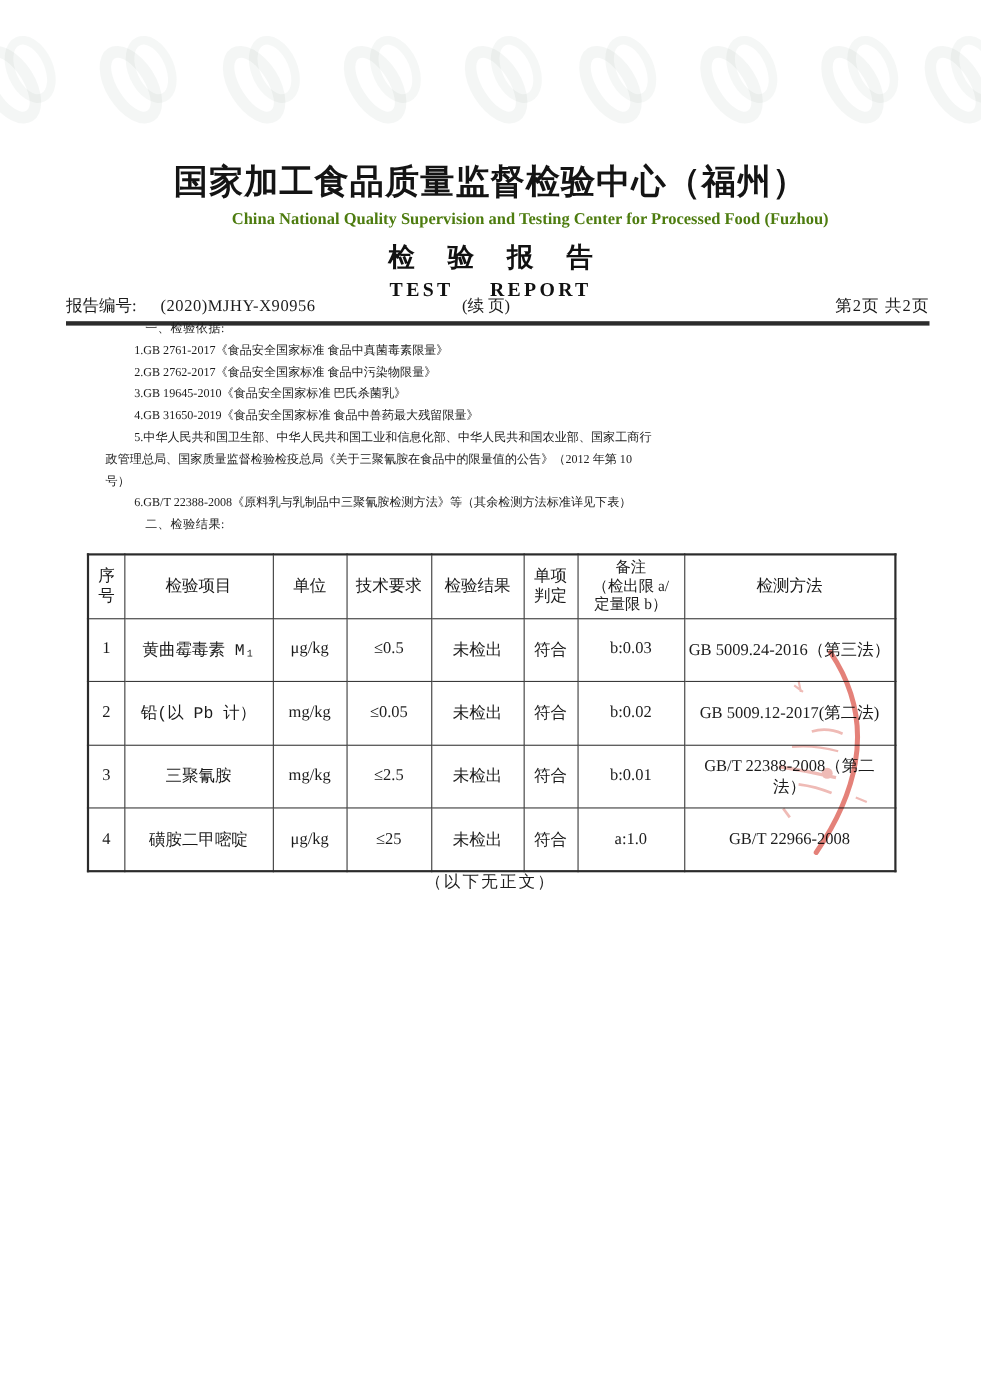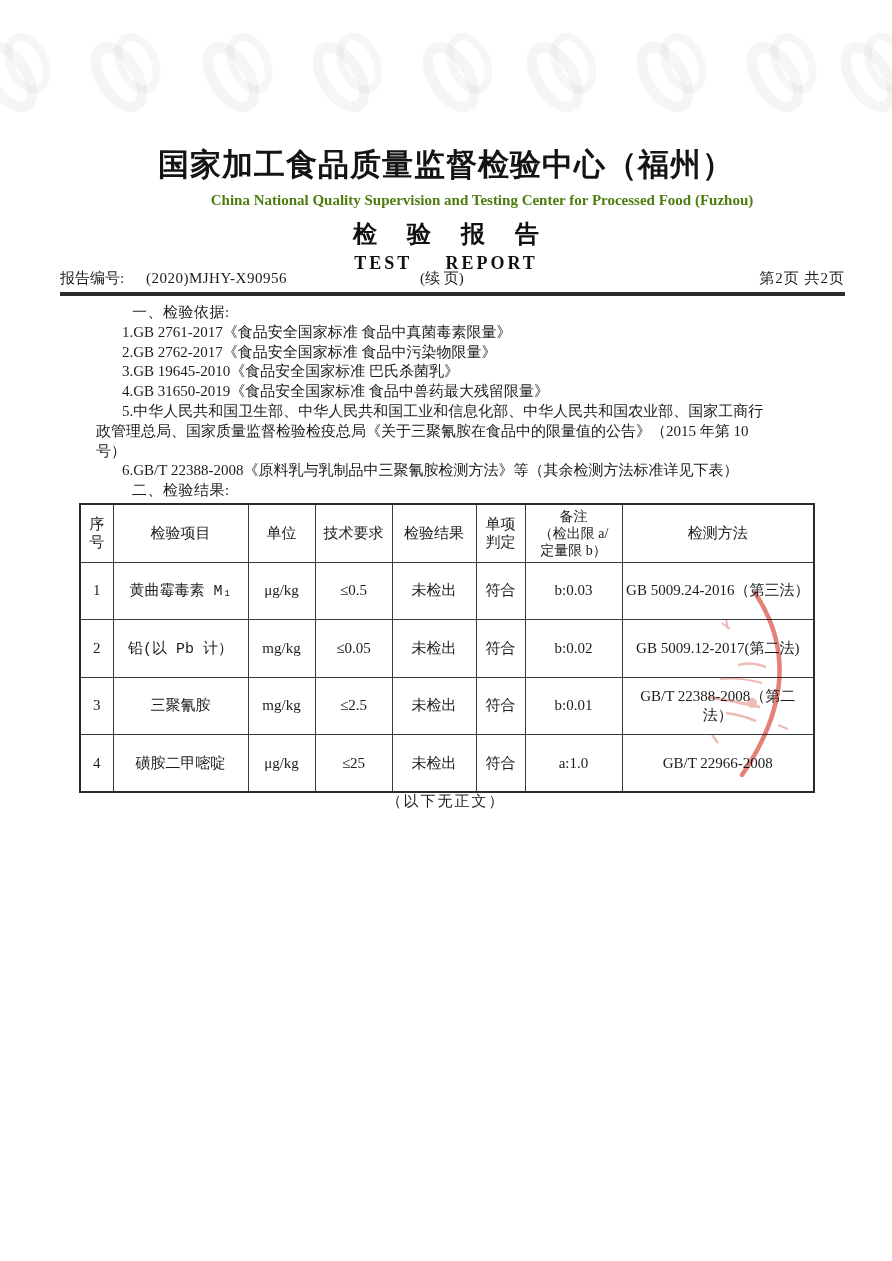--- a/index.html
+++ b/index.html
@@ -87,24 +87,24 @@
 
   .divider {
     position: absolute;
     top: 292px; left: 60px;
     width: 785px; height: 4px;
     background: #2c2c2c;
   }
 
   .body-text {
     position: absolute;
-    top: 303px;
+    top: 290px;
     left: 122px;
     width: 700px;
-    font-size: 15px;
+    font-size: 11px;
   }
   .body-text .line {
     height: 19.8px;
     line-height: 19.8px;
     white-space: nowrap;
   }
   .body-text .line.heading { padding-left: 10px; letter-spacing: 0.5px; }
   .body-text .line.outdent { margin-left: -26px; }
 
   table.results {
@@ -180,21 +180,21 @@
 
   <div class="divider"></div>
 
   <div class="body-text">
     <div class="line heading">一、检验依据:</div>
     <div class="line">1.GB 2761-2017《食品安全国家标准 食品中真菌毒素限量》</div>
     <div class="line">2.GB 2762-2017《食品安全国家标准 食品中污染物限量》</div>
     <div class="line">3.GB 19645-2010《食品安全国家标准 巴氏杀菌乳》</div>
     <div class="line">4.GB 31650-2019《食品安全国家标准 食品中兽药最大残留限量》</div>
     <div class="line">5.中华人民共和国卫生部、中华人民共和国工业和信息化部、中华人民共和国农业部、国家工商行</div>
-    <div class="line outdent">政管理总局、国家质量监督检验检疫总局《关于三聚氰胺在食品中的限量值的公告》（2015 年第 10</div>
+    <div class="line outdent">政管理总局、国家质量监督检验检疫总局《关于三聚氰胺在食品中的限量值的公告》（2012 年第 10</div>
     <div class="line outdent">号）</div>
     <div class="line">6.GB/T 22388-2008《原料乳与乳制品中三聚氰胺检测方法》等（其余检测方法标准详见下表）</div>
     <div class="line heading">二、检验结果:</div>
   </div>
 
   <table class="results">
     <colgroup>
       <col style="width:33px">
         <col style="width:135px">
         <col style="width:67px">

